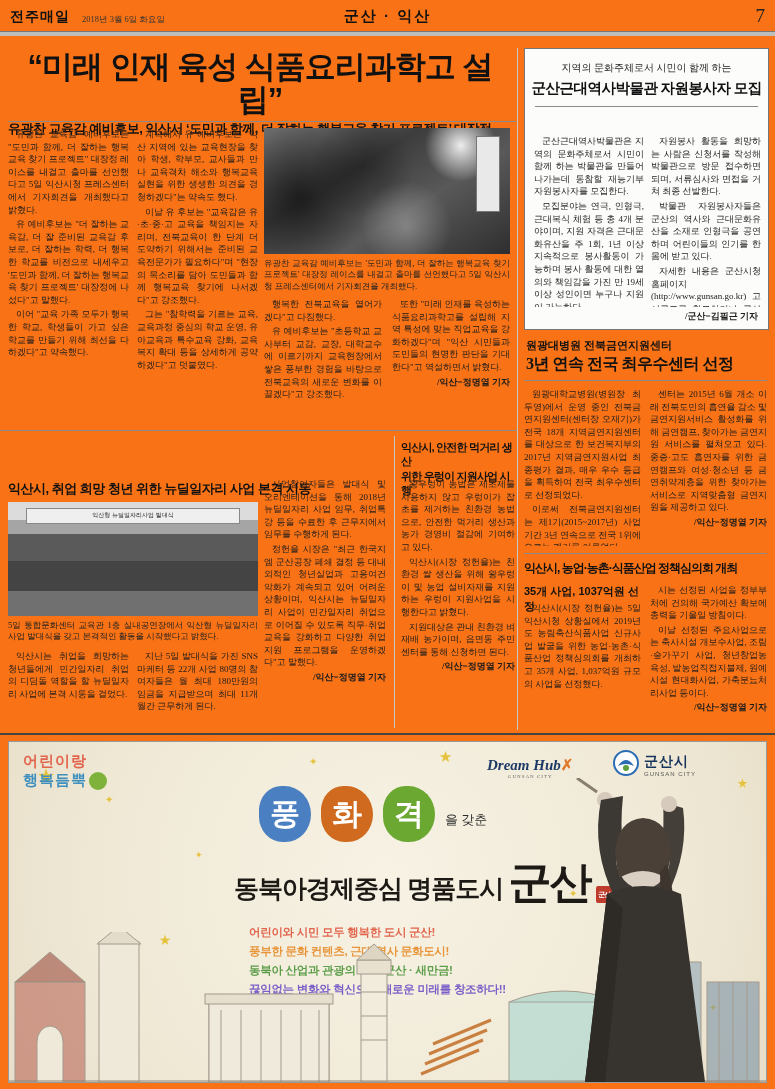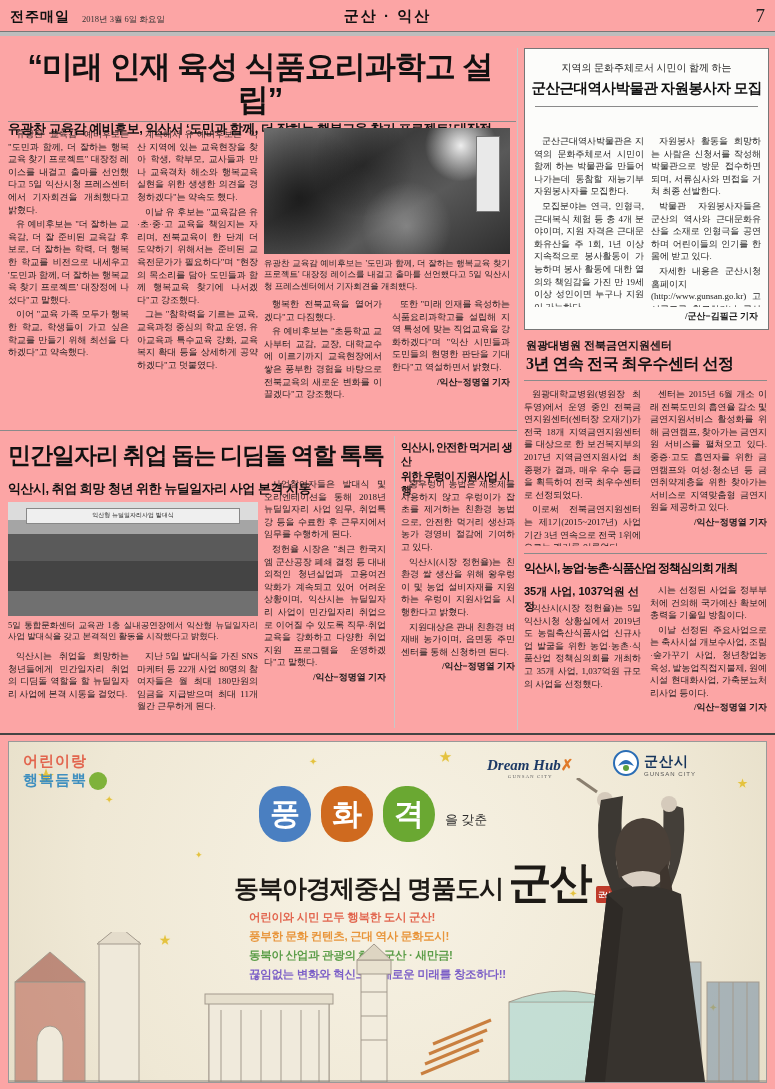--- a/index.html
+++ b/index.html
@@ -1,16 +1,16 @@
 <!DOCTYPE html>
 <html lang="ko"><head>
 <meta charset="utf-8">
 <style>
   html,body{margin:0;padding:0;background:#e9e9e9;}
-  .page{position:relative;width:775px;height:1089px;margin:0 auto;background:#fca5a5;
+  .page{position:relative;width:775px;height:1089px;margin:0 auto;background:#f97316;
         font-family:"Liberation Serif",serif;color:#111;overflow:hidden;}
   .abs{position:absolute;}
   .sans{font-family:"Liberation Sans",sans-serif;}
   .rule{background:#8a8a8a;}
   .bt{font-size:9px;line-height:1.4;text-align:justify;overflow:hidden;color:#1c1c1c;}
   .bp{margin:0 0 2px 0;text-indent:8px;}
   .byline{margin:2px 0 0 0;text-align:right;font-weight:bold;text-indent:0;}
   .caption{font-size:8.5px;line-height:1.35;color:#222;text-align:justify;}
   
   .mast-paper{font-weight:bold;font-size:14px;letter-spacing:1px;}
@@ -53,21 +53,21 @@
     color:#fff;font-weight:bold;font-size:30px;line-height:56px;font-family:"Liberation Serif",serif;margin-right:6px;}
   .c-blue{background:#4a7fc1;}
   .c-orange{background:#cf6a1f;}
   .c-green{background:#6aa832;}
   .circle-suffix{font-weight:normal;font-size:13px;color:#2b2b2b;}
   .callig{font-weight:900;font-size:25px;letter-spacing:-1px;color:#1d1a16;}
   .callig-big{font-size:43px;letter-spacing:-2px;}
   .seal{display:inline-block;width:17px;height:17px;background:#bf3b2b;color:#fff;font-size:7px;line-height:17px;
     text-align:center;vertical-align:baseline;border-radius:2px;font-family:"Liberation Sans",sans-serif;}
   .slogan{margin:0 0 4px 0;font-weight:bold;font-size:11.5px;letter-spacing:-0.3px;font-family:"Liberation Sans",sans-serif;}
-  .sl-0{color:#e2654e;}.sl-1{color:#e8953a;}.sl-2{color:#5d9e4a;}.sl-3{color:#7b5ec7;}
+  .sl-0{color:#e2654e;margin-top:15px;}.sl-1{color:#e8953a;}.sl-2{color:#5d9e4a;}.sl-3{color:#7b5ec7;}
 </style>
 </head>
 <body>
 
 <div class="page">
 
   <div class="abs mast-paper sans" style="left:10px;top:8px;">전주매일</div>
   <div class="abs mast-date" style="left:82px;top:14px;">2018년 3월 6일 화요일</div>
   <div class="abs mast-section sans" style="left:0;right:0;top:7px;text-align:center;">군산 · 익산</div>
   <div class="abs mast-page" style="right:10px;top:5px;">7</div>
@@ -138,21 +138,20 @@
   <div class="abs bt" style="left:524px;top:602px;width:117px;height:126px;">
     <p class="bp">익산시(시장 정헌율)는 5일 익산시청 상황실에서 2019년도 농림축산식품사업 신규사업 발굴을 위한 농업·농촌·식품산업 정책심의회를 개최하고 35개 사업, 1,037억원 규모의 사업을 선정했다.</p>
   </div>
   <div class="abs bt" style="left:650px;top:584px;width:117px;height:144px;">
     <p class="bp">시는 선정된 사업을 정부부처에 건의해 국가예산 확보에 총력을 기울일 방침이다.</p>
     <p class="bp">이날 선정된 주요사업으로는 축사시설 개보수사업, 조림·숲가꾸기 사업, 청년창업농 육성, 밭농업직접지불제, 원예시설 현대화사업, 가축분뇨처리사업 등이다.</p>
     <p class="bp byline">/익산=정명열 기자</p>
   </div>
 
   <div class="abs rule" style="left:0;top:430px;width:517px;height:1px;"></div>
-  <div class="abs hl-serif" style="left:8px;top:440px;width:380px;font-size:23px;letter-spacing:-1px;">민간일자리 취업 돕는 디딤돌 역할 톡톡</div>
   <div class="abs sans" style="left:8px;top:480px;width:380px;font-weight:bold;font-size:13px;letter-spacing:-0.5px;">익산시, 취업 희망 청년 위한 뉴딜일자리 사업 본격 시동</div>
 
   <div class="abs photo-group" style="left:8px;top:502px;width:250px;height:114px;">
     <div class="group-banner sans">익산형 뉴딜일자리사업 발대식</div>
   </div>
   <div class="abs caption" style="left:8px;top:620px;width:250px;height:26px;overflow:hidden;">5일 통합문화센터 교육관 1층 실내공연장에서 익산형 뉴딜일자리사업 발대식을 갖고 본격적인 활동을 시작했다고 밝혔다.</div>
 
   <div class="abs bt" style="left:8px;top:650px;width:121px;height:78px;">
     <p class="bp">익산시는 취업을 희망하는 청년들에게 민간일자리 취업의 디딤돌 역할을 할 뉴딜일자리 사업에 본격 시동을 걸었다.</p>
   </div>

